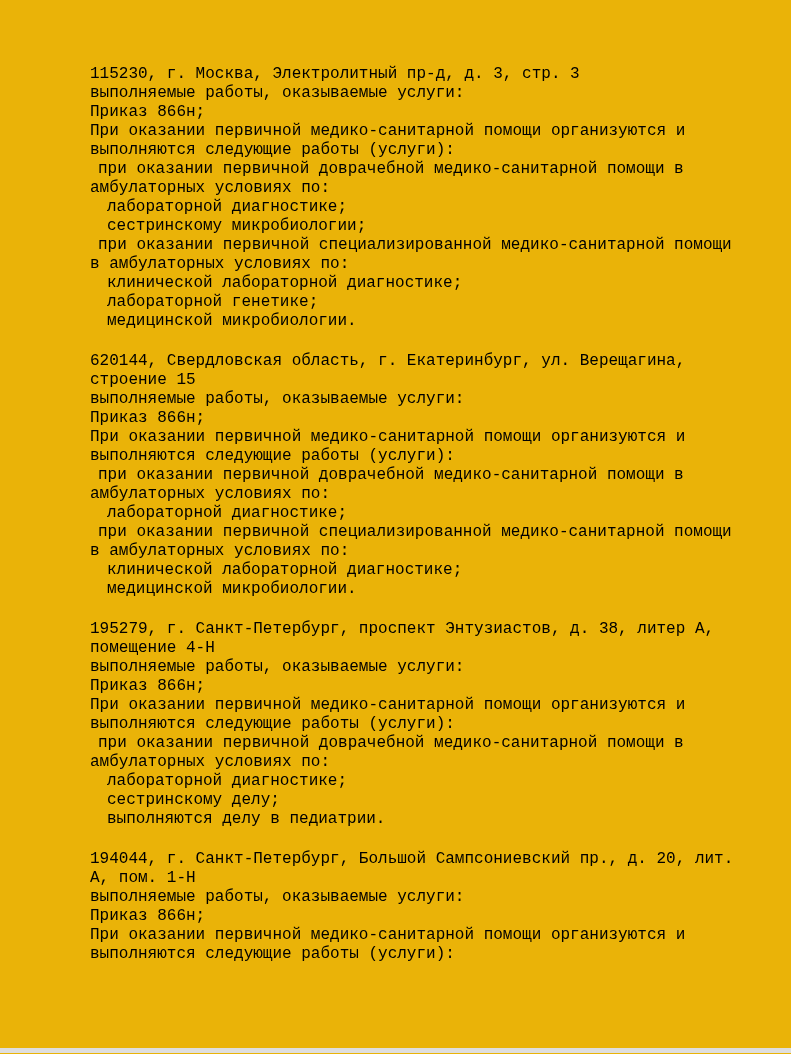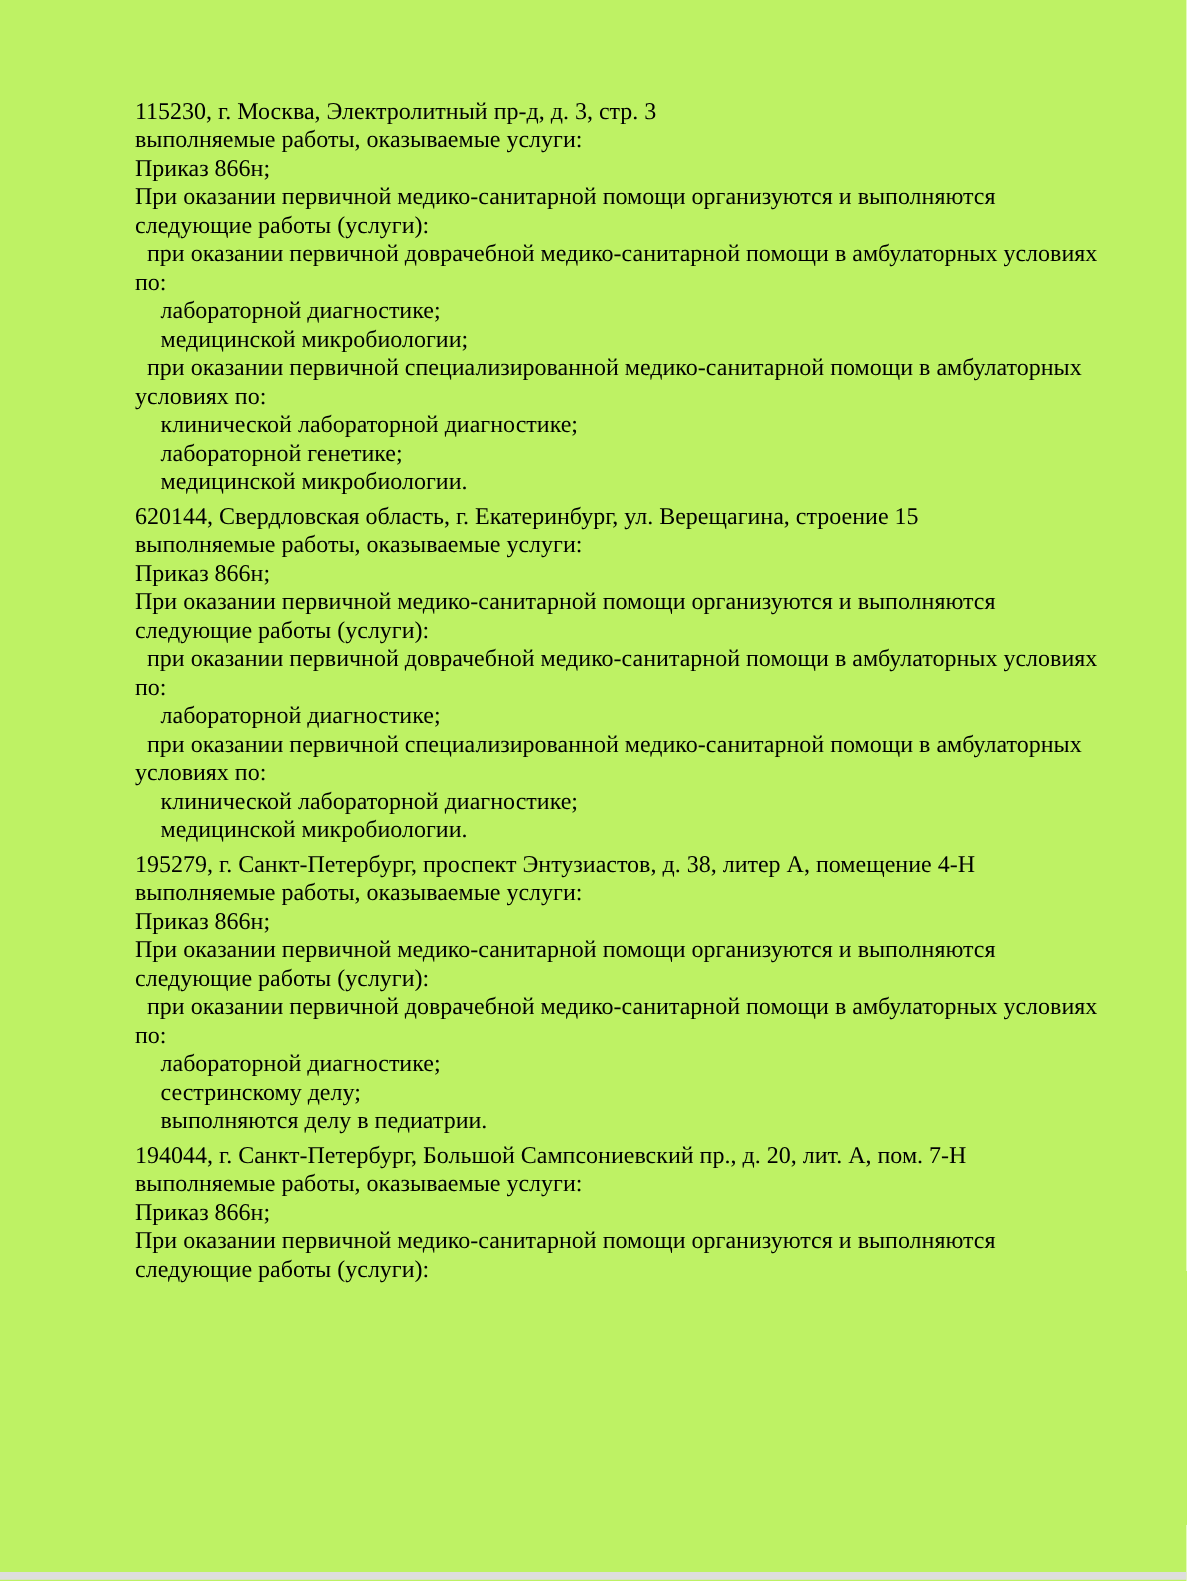--- a/index.html
+++ b/index.html
@@ -7,33 +7,33 @@
     padding: 0;
     background: #ffffff;
     width: 791px;
     height: 1054px;
     overflow: hidden;
   }
   .page {
     position: relative;
     width: 791px;
     height: 1054px;
-    background: #bef264;
-    font-family: Liberation Serif, serif;
+    background: #eab308;
+    font-family: Liberation Mono, monospace;
     font-size: 16px;
     line-height: 19px;
     color: #000000;
   }
   .doc-body {
     position: absolute;
     top: 65px;
     left: 90px;
     width: 655px;
   }
-  .entry + .entry { margin-top: 4px; }
+  .entry + .entry { margin-top: 21px; }
   .line {
     margin: 0;
     padding: 0;
     white-space: normal;
   }
   .indent-0 { text-indent: 0; }
   .indent-1 { text-indent: 8px; }   
   .indent-2 { padding-left: 17px; } 
   .hscrollbar {
     position: absolute;
@@ -59,21 +59,21 @@
 
   <main class="doc-body">
   <section class="entry">
     <p class="line indent-0 address">115230, г. Москва, Электролитный пр-д, д. 3, стр. 3</p>
     <div>
           <p class="line indent-0">выполняемые работы, оказываемые услуги:</p>
           <p class="line indent-0">Приказ 866н;</p>
           <p class="line indent-0">При оказании первичной медико-санитарной помощи организуются и выполняются следующие работы (услуги):</p>
           <p class="line indent-1">при оказании первичной доврачебной медико-санитарной помощи в амбулаторных условиях по:</p>
           <p class="line indent-2">лабораторной диагностике;</p>
-          <p class="line indent-2">медицинской микробиологии;</p>
+          <p class="line indent-2">сестринскому микробиологии;</p>
           <p class="line indent-1">при оказании первичной специализированной медико-санитарной помощи в амбулаторных условиях по:</p>
           <p class="line indent-2">клинической лабораторной диагностике;</p>
           <p class="line indent-2">лабораторной генетике;</p>
           <p class="line indent-2">медицинской микробиологии.</p>
         </div>
   </section>
 
   <section class="entry">
     <p class="line indent-0 address">620144, Свердловская область, г. Екатеринбург, ул. Верещагина, строение 15</p>
     <div>
@@ -95,21 +95,21 @@
           <p class="line indent-0">Приказ 866н;</p>
           <p class="line indent-0">При оказании первичной медико-санитарной помощи организуются и выполняются следующие работы (услуги):</p>
           <p class="line indent-1">при оказании первичной доврачебной медико-санитарной помощи в амбулаторных условиях по:</p>
           <p class="line indent-2">лабораторной диагностике;</p>
           <p class="line indent-2">сестринскому делу;</p>
           <p class="line indent-2">выполняются делу в педиатрии.</p>
         </div>
   </section>
 
   <section class="entry">
-    <p class="line indent-0 address">194044, г. Санкт-Петербург, Большой Сампсониевский пр., д. 20, лит. А, пом. 7-Н</p>
+    <p class="line indent-0 address">194044, г. Санкт-Петербург, Большой Сампсониевский пр., д. 20, лит. А, пом. 1-Н</p>
     <div>
           <p class="line indent-0">выполняемые работы, оказываемые услуги:</p>
           <p class="line indent-0">Приказ 866н;</p>
           <p class="line indent-0">При оказании первичной медико-санитарной помощи организуются и выполняются следующие работы (услуги):</p>
         </div>
   </section>
 </main>
 
   <div class="hscrollbar" style="background: rgb(227, 227, 227);">
     <div class="thumb" style="background: rgb(222, 222, 222);"></div>

